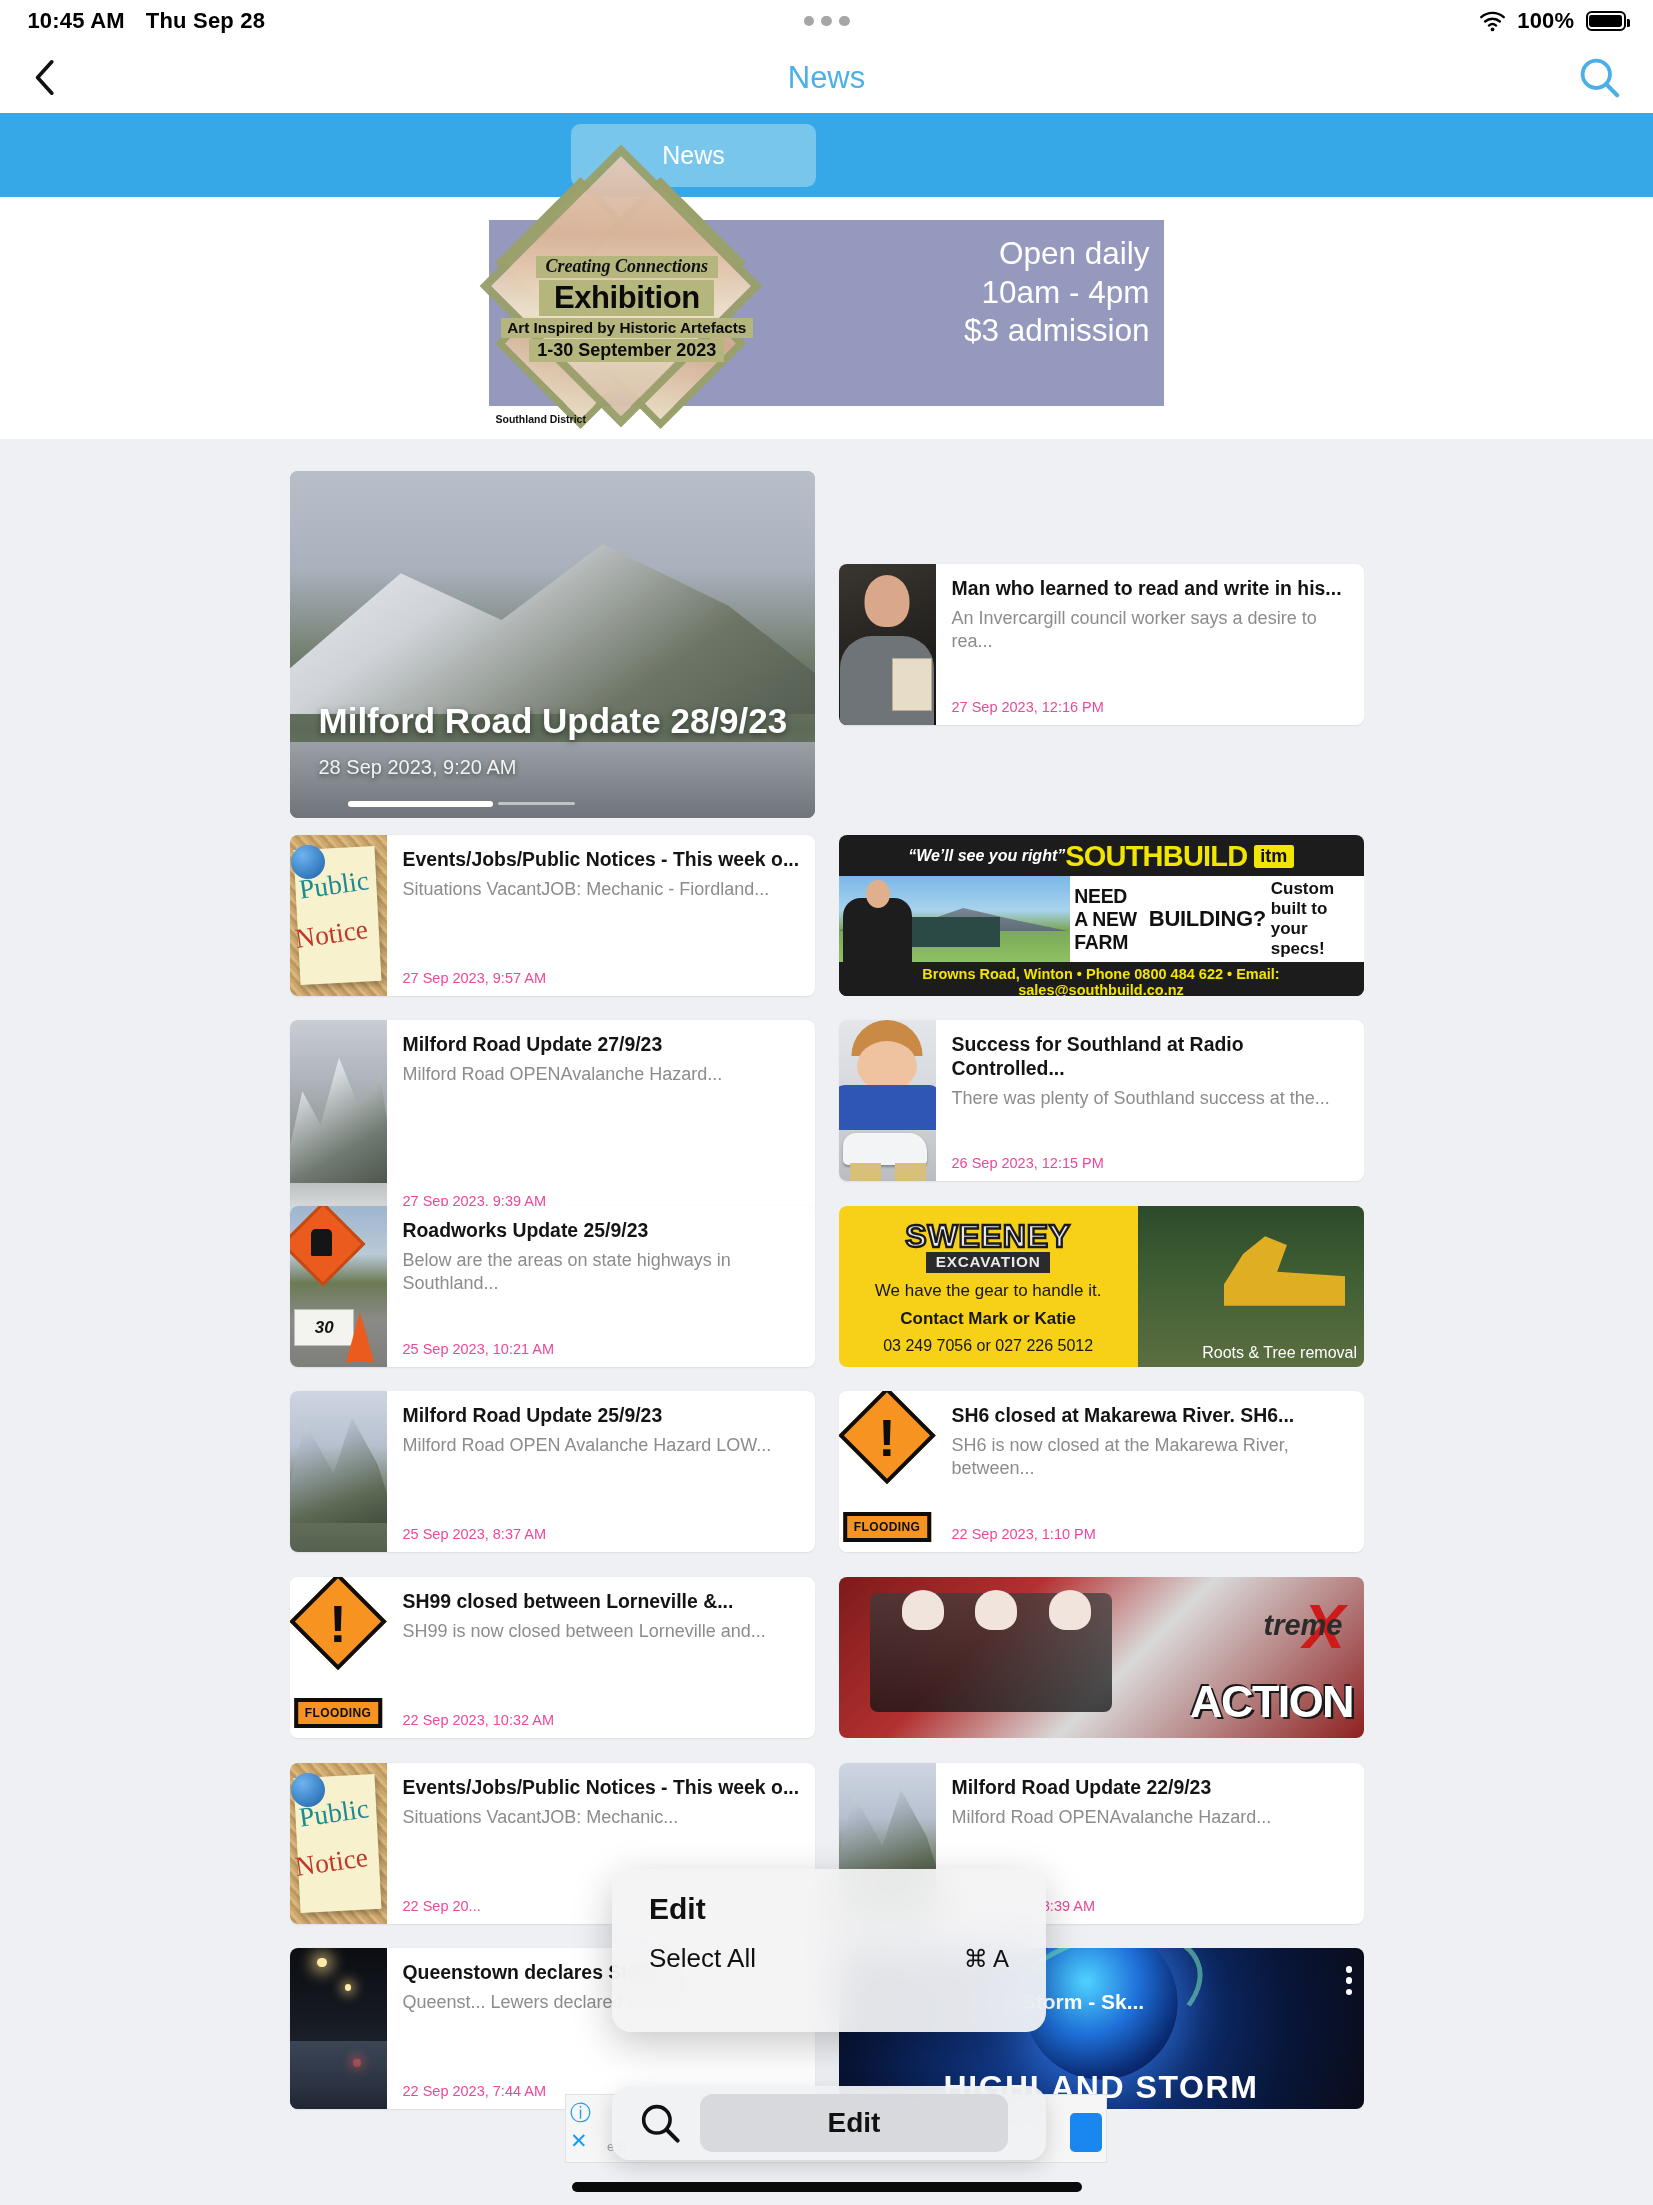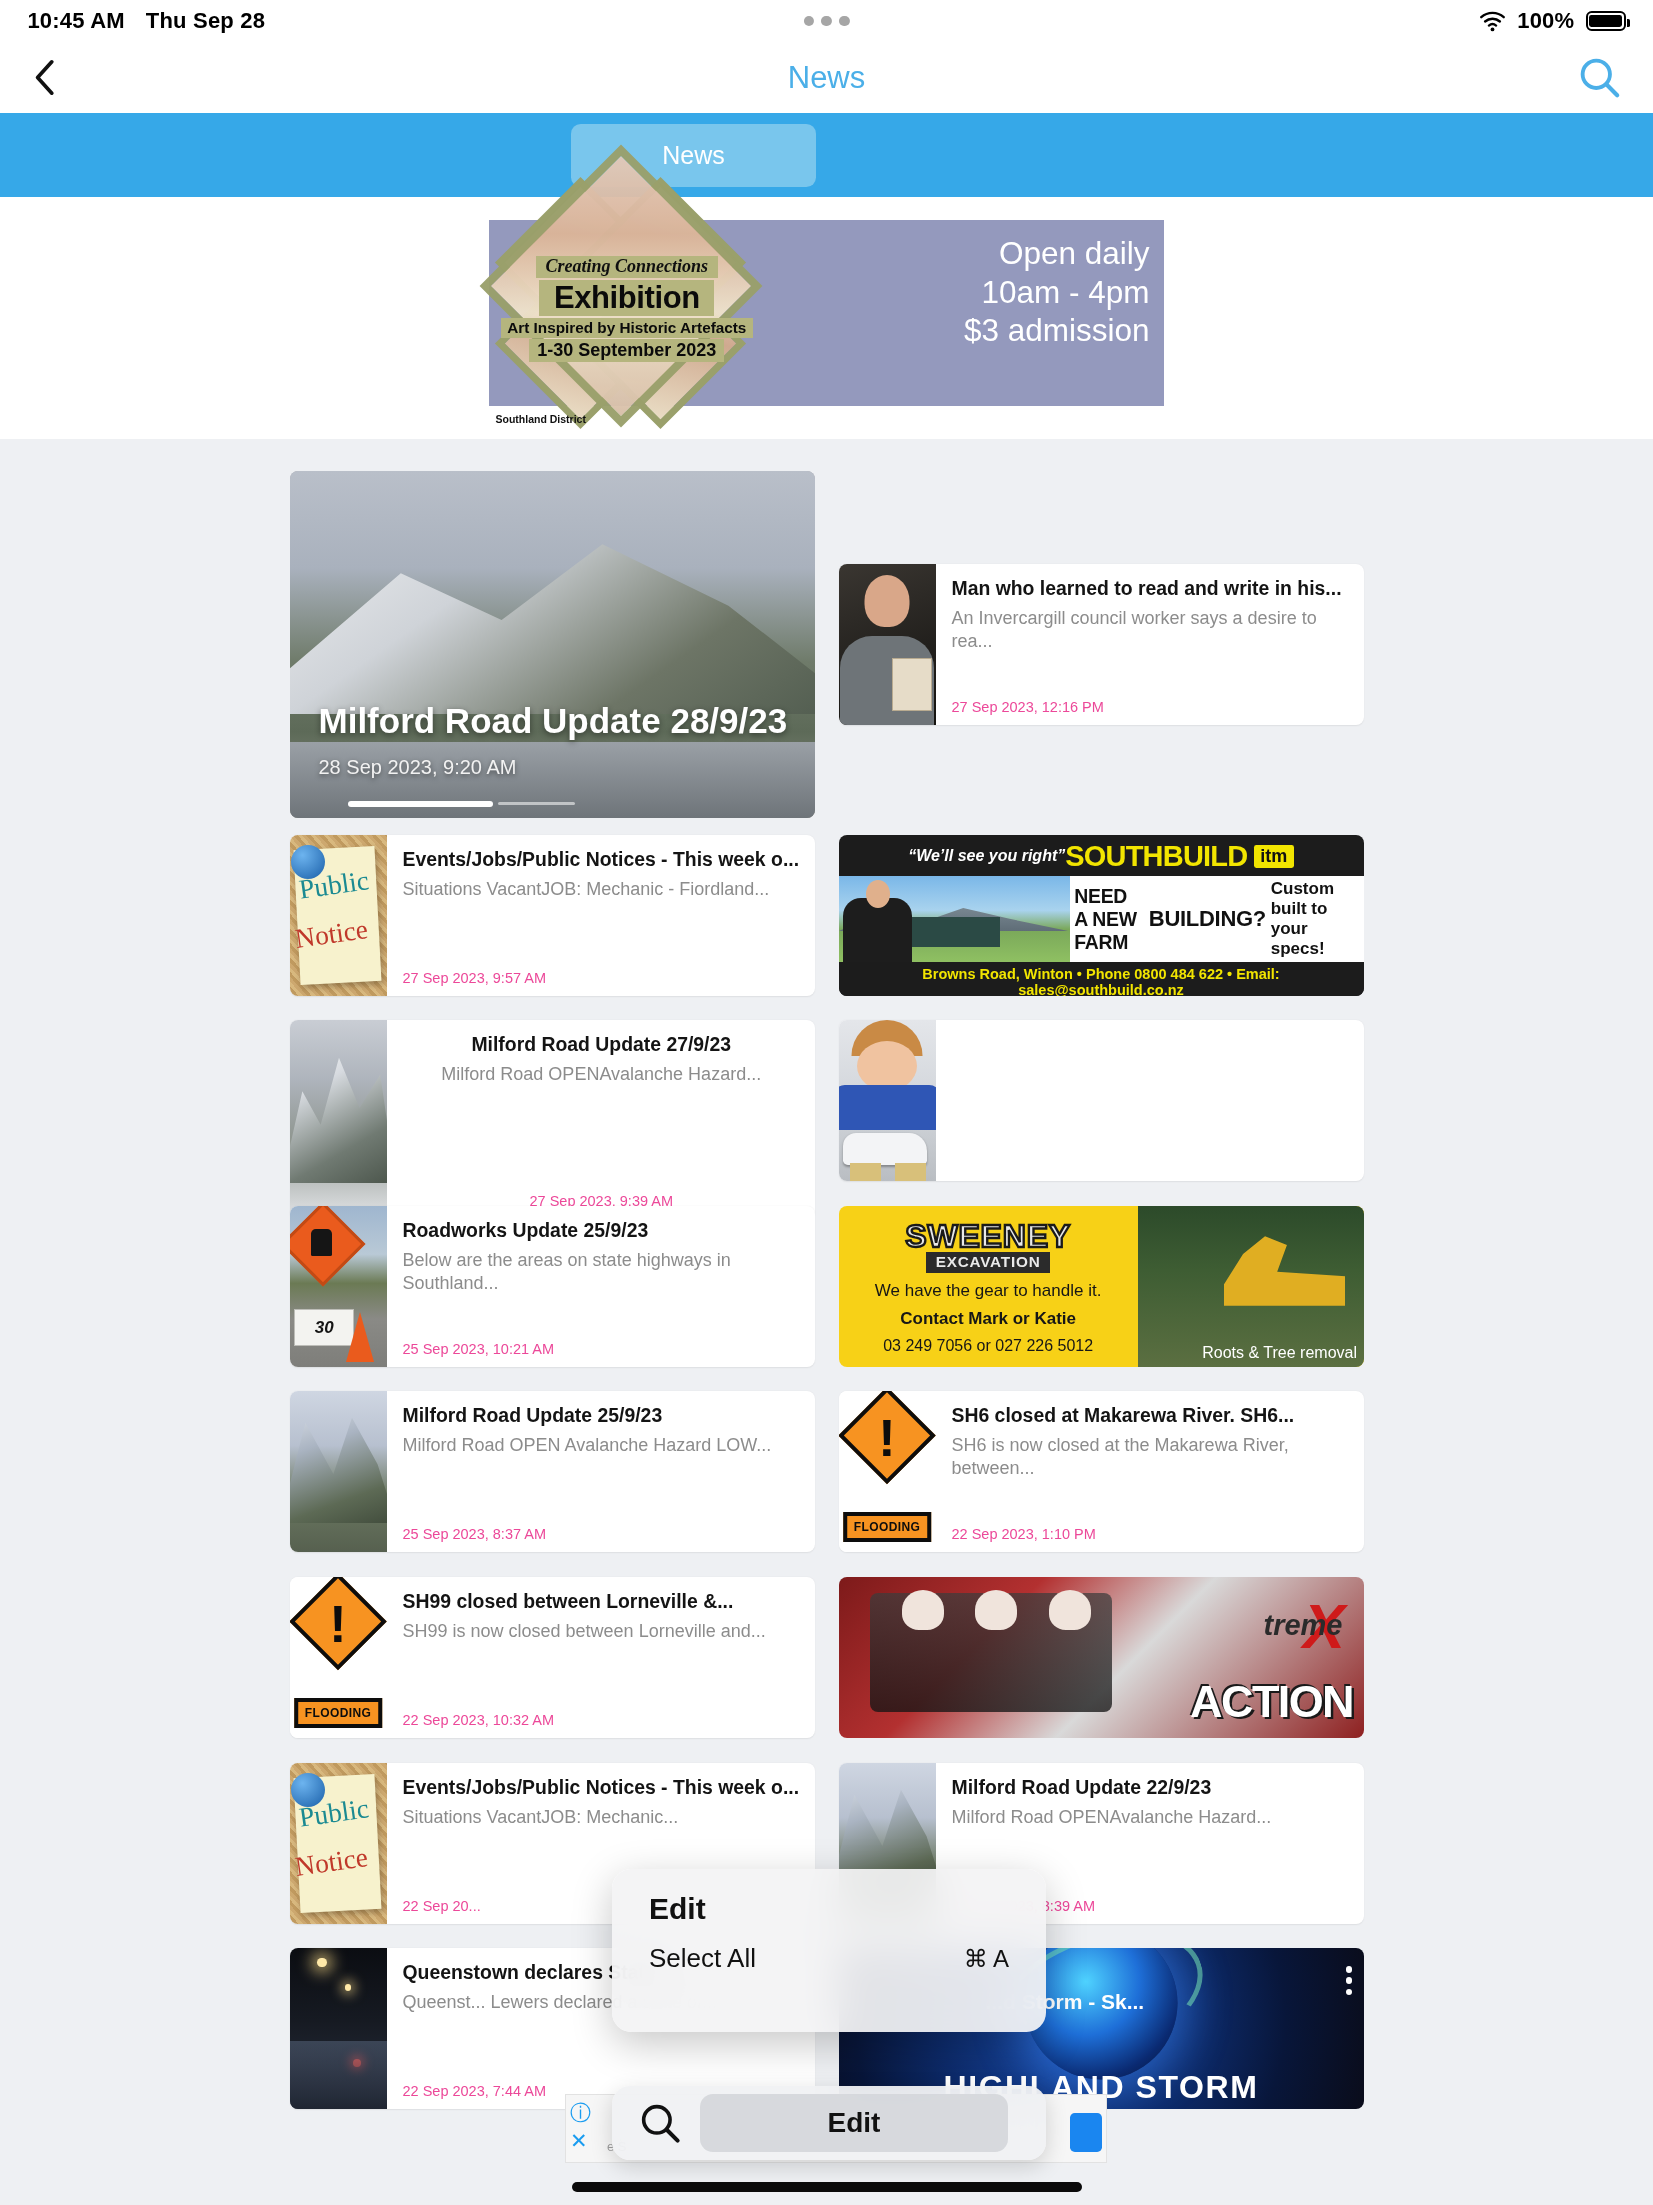--- a/index.html
+++ b/index.html
@@ -462,41 +462,46 @@
             </div>
           <div class="sb-copy">
             <div class="l1">NEED A NEW FARM</div>
             <div class="l2">BUILDING?</div>
             <div class="l3">Custom built to your specs!</div>
           </div>
         </div>
         <div class="sb-foot">Browns Road, Winton • Phone 0800 484 622 • Email: sales@southbuild.co.nz</div>
       </div>
 
-      <div class="card" style="position:absolute; left:0; top:581px; width:525px; height:199px;text-align:center;">
+      <div class="card" style="position:absolute; left:0; top:581px; width:525px; height:199px;">
         <div class="card-thumb">
             <div class="th-mtn2"></div>
           </div>
         <div class="card-body">
           <div class="card-title">Milford Road Update 27/9/23</div>
           <div class="card-desc">Milford Road OPENAvalanche Hazard...</div>
           <div class="card-date">27 Sep 2023, 9:39 AM</div>
         </div>
       </div>
       <div class="card" style="position:absolute; left:549px; top:581px; width:525px; height:161px;">
         <div class="card-thumb">
             <div class="th-boy">
               <i class="hair"></i>
               <i class="face"></i>
               <i class="shirt"></i>
               <i class="car"></i>
               <i class="tr1"></i>
               <i class="tr2"></i>
             </div>
           </div>
+        <div class="card-body">
+          <div class="card-title">Success for Southland at Radio Controlled...</div>
+          <div class="card-desc">There was plenty of Southland success at the...</div>
+          <div class="card-date">26 Sep 2023, 12:15 PM</div>
+        </div>
       </div>
 
       <div class="card" style="position:absolute; left:0; top:767px; width:525px; height:161px;">
         <div class="card-thumb">
           <div class="th-roadworks">
               <i class="sign"></i>
               <i class="worker"></i>
               <i class="plate">30</i>
               <i class="cone"></i>
             </div>

